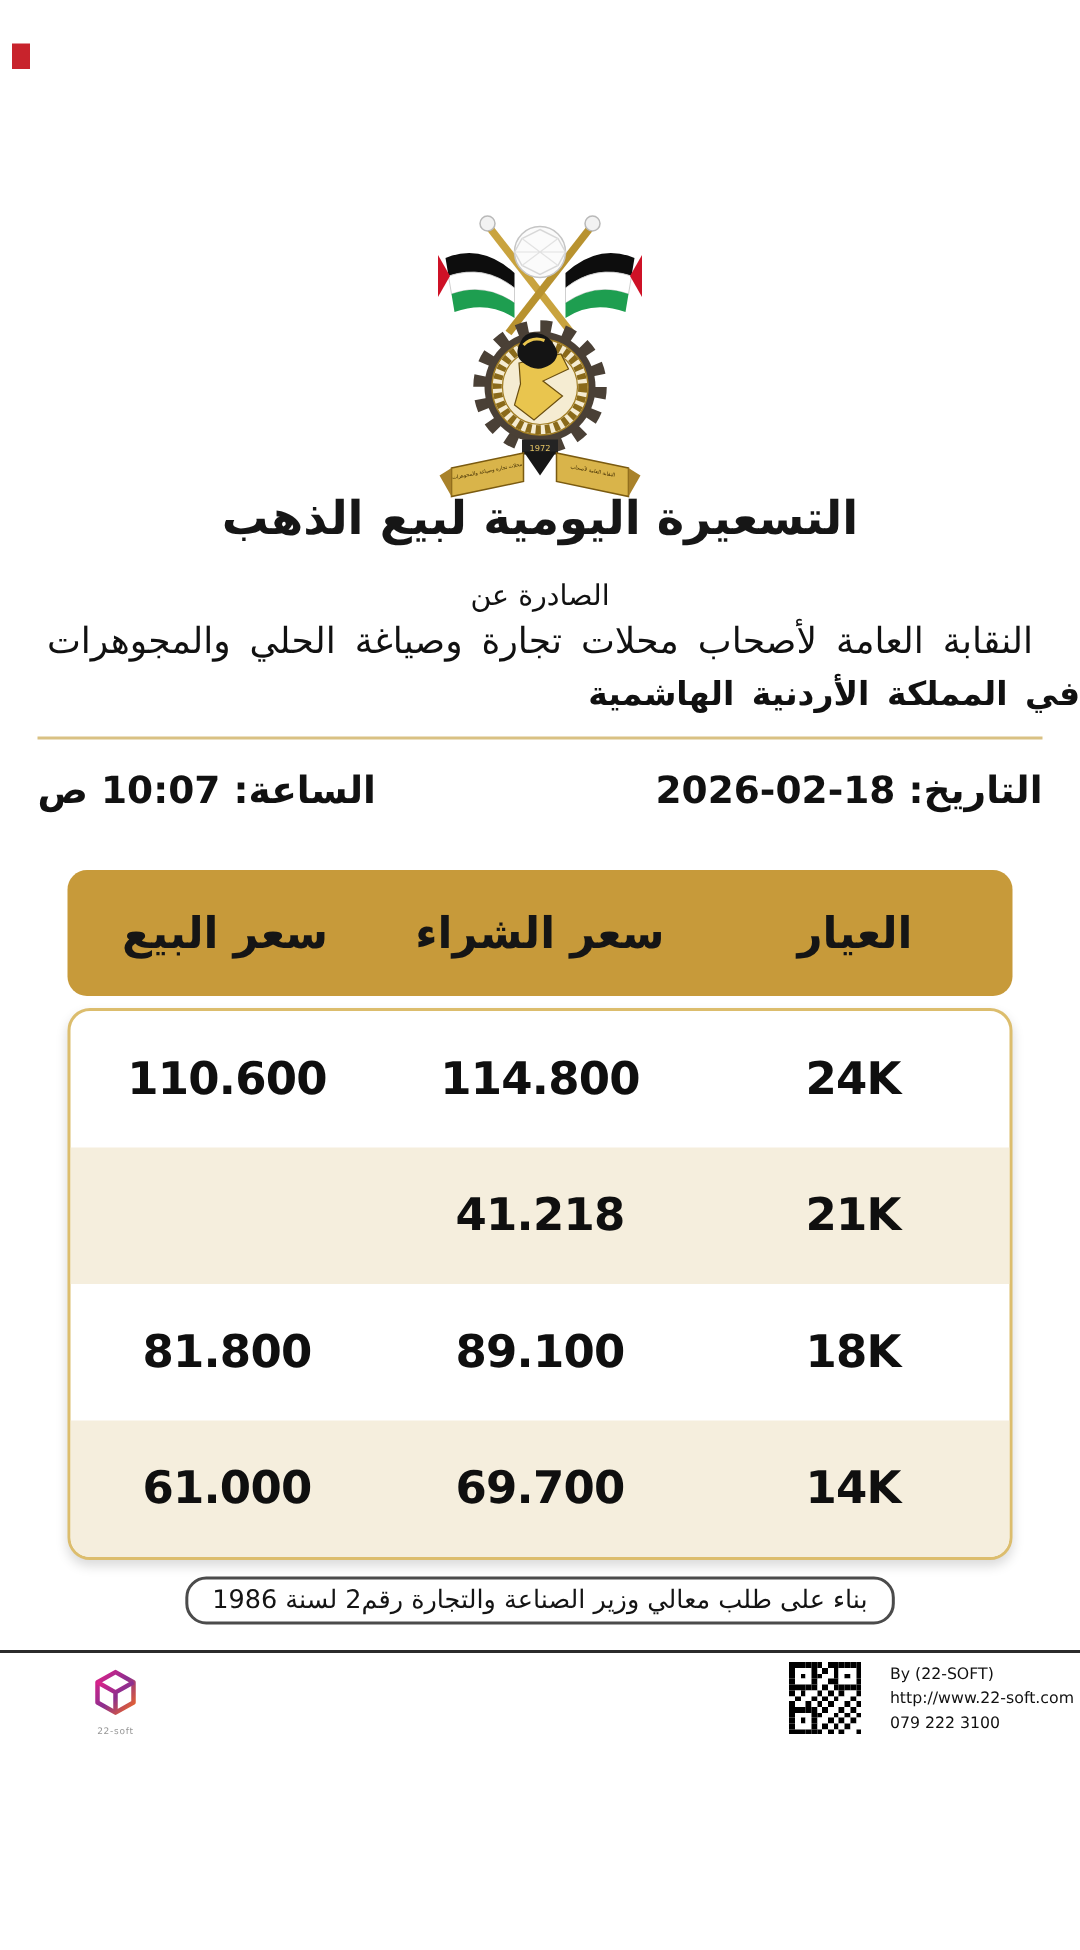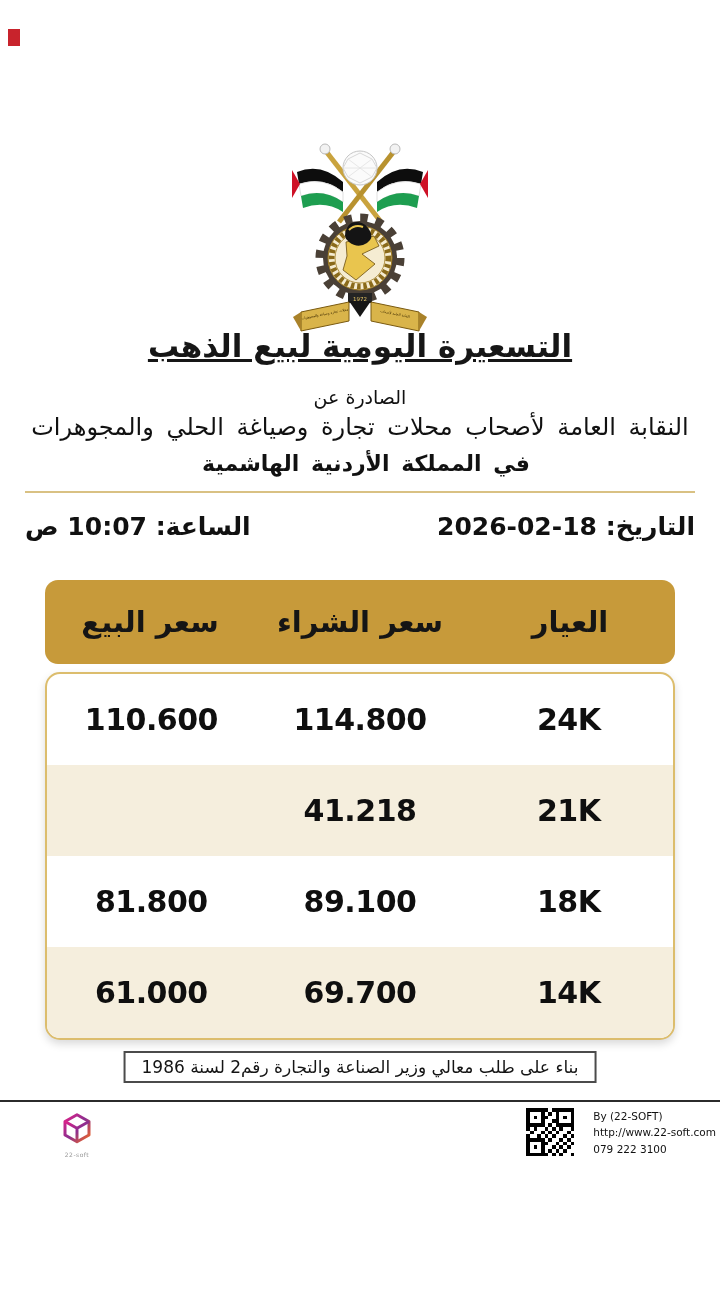--- a/index.html
+++ b/index.html
@@ -1,42 +1,42 @@
 <!DOCTYPE html>
 <html><head>
 <meta charset="utf-8">
 <style>
   html,body{margin:0;padding:0;background:#fff;}
   .page{position:relative;width:720px;height:1300px;background:#ffffff;overflow:hidden;
         font-family:"DejaVu Sans",sans-serif;color:#111;}
   .red-marker{position:absolute;left:8px;top:29px;width:12px;height:17px;background:#c8232c;}
   .emblem{position:absolute;top:136px;left:50%;transform:translateX(-50%);}
   .title{position:absolute;top:328px;left:0;right:0;text-align:center;direction:rtl;
-         font-size:31px;font-weight:700;color:#161616;text-decoration:underline;}
+         font-size:31px;font-weight:700;color:#161616;}
   .issued{position:absolute;top:386px;left:0;right:0;text-align:center;direction:rtl;
           font-size:19px;font-weight:500;}
   .org{position:absolute;top:413px;left:0;right:0;text-align:center;direction:rtl;
        font-size:24px;font-weight:500;white-space:nowrap;word-spacing:5px;}
-  .country{position:absolute;top:451px;left:12px;right:0;text-align:center;direction:rtl;
+  .country{position:absolute;top:451px;left:12px;right:0;direction:rtl;
            font-size:22px;font-weight:600;word-spacing:4px;}
   .gold-line{position:absolute;top:491px;left:25px;right:25px;height:2px;background:#d9c183;}
   .dt-row{position:absolute;top:512px;left:25px;right:25px;display:flex;justify-content:space-between;
           direction:rtl;font-size:25px;font-weight:700;}
   .table-wrap{position:absolute;top:580px;left:45px;width:630px;}
   .t-header{height:84px;background:#c79a3a;border-radius:13px;display:grid;
             grid-template-columns:1fr 1fr 1fr;direction:rtl;align-items:center;text-align:center;
             font-size:29px;font-weight:700;color:#151515;}
   .t-body{margin-top:8px;border:2px solid #dcbd6d;border-radius:15px;overflow:hidden;background:#fff;
           box-shadow:0 4px 8px rgba(0,0,0,.15);}
   .t-row{height:91px;display:grid;grid-template-columns:1fr 1fr 1fr;direction:rtl;
          align-items:center;text-align:center;font-size:30px;font-weight:700;color:#0f0f0f;
          letter-spacing:-0.5px;}
   .t-row.alt{background:#f5eedd;}
   .note{position:absolute;top:1051px;left:50%;transform:translateX(-50%);border:2px solid #4b4b4b;
-        border-radius:0;padding:4px 16px;font-size:17px;direction:rtl;white-space:nowrap;color:#141414;}
+        border-radius:14px;padding:4px 16px;font-size:17px;direction:rtl;white-space:nowrap;color:#141414;}
   .dark-line{position:absolute;top:1100px;left:0;width:720px;height:2px;background:#2b2b2b;}
   .brand{position:absolute;left:54px;top:1112px;width:46px;text-align:center;}
   .brand-caption{font-size:6px;color:#979797;letter-spacing:.5px;margin-top:1px;}
   .qr-block{position:absolute;right:4px;top:1108px;display:flex;align-items:center;gap:19px;}
   .qr{display:grid;grid-template-columns:repeat(13,1fr);grid-template-rows:repeat(13,1fr);
       width:48px;height:48px;background:#fff;}
   .qm{background:#fff;}
   .qm.on{background:#000;}
   .qr-text{font-size:10.5px;line-height:1.55;font-weight:500;color:#111;}
 </style>

